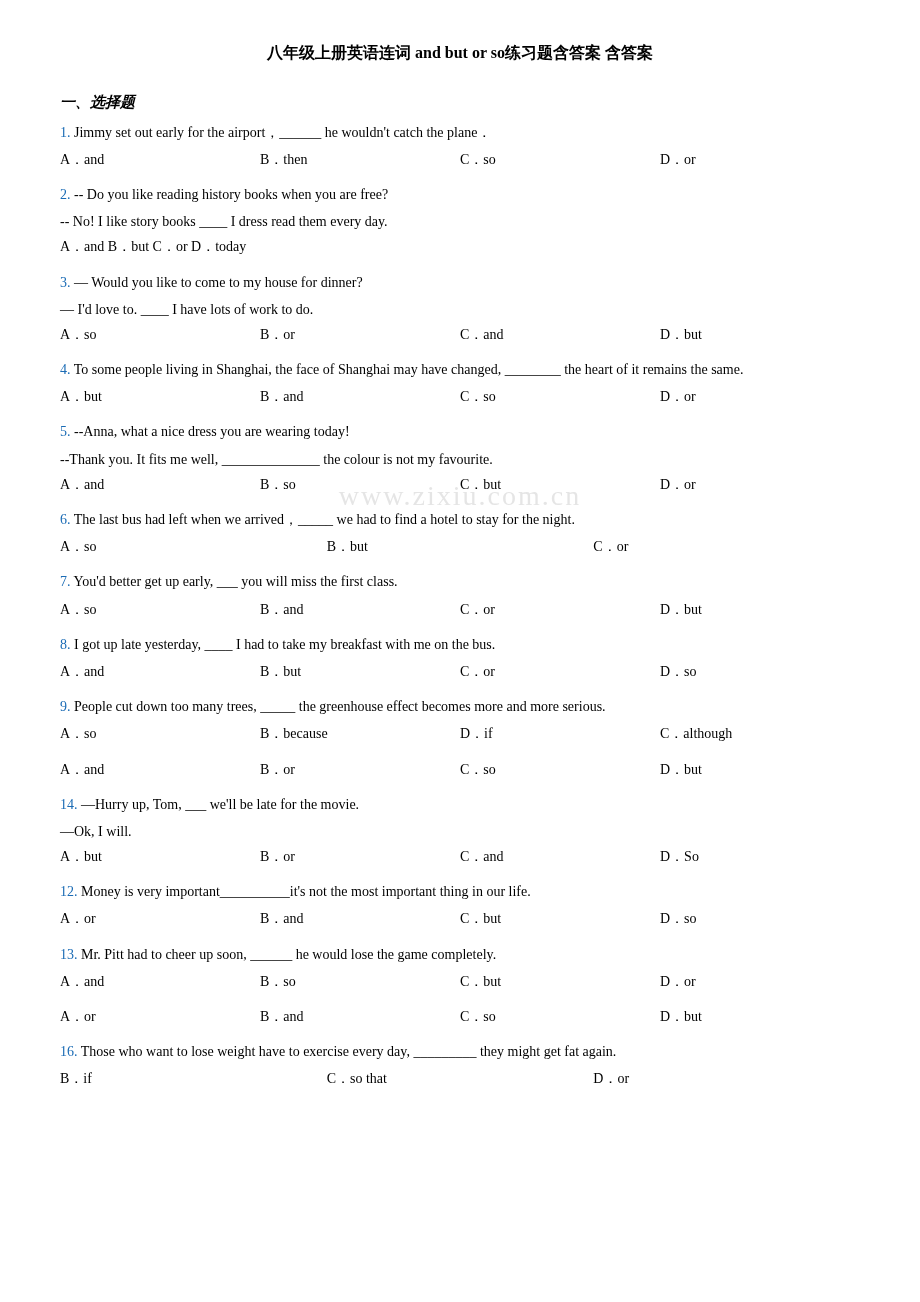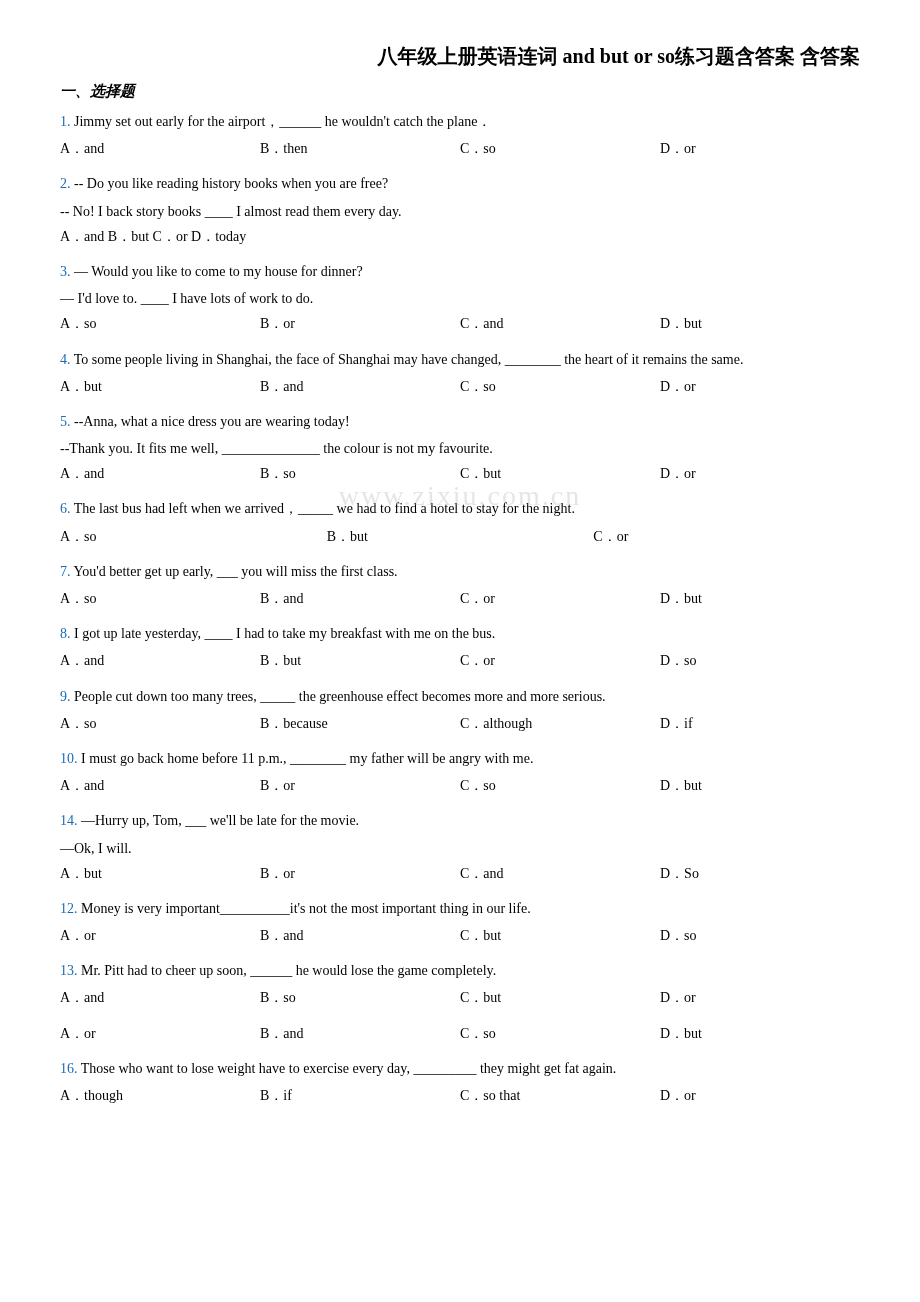--- a/index.html
+++ b/index.html
@@ -6,24 +6,24 @@
     body {
       background: #fff;
       font-family: "SimSun", "宋体", serif;
       font-size: 14px;
       color: #000;
       padding: 40px 60px;
       width: 920px;
       min-height: 1302px;
     }
     .title {
-      text-align: right;
-      font-size: 20px;
+      text-align: center;
+      font-size: 16px;
       font-weight: bold;
-      margin-bottom: 10px;
+      margin-bottom: 27px;
       line-height: 1.6;
     }
     .section-header {
       font-size: 15px;
       font-weight: bold;
       margin-bottom: 8px;
       font-style: italic;
     }
     .question-num {
       color: #1a6bb5;
@@ -73,21 +73,21 @@
       <div class="question-text"><span class="question-num">1.</span>  Jimmy set out early for the airport，______ he wouldn't catch the plane．</div>
       <div class="options-row">
         <div class="option">A．and</div>
         <div class="option">B．then</div>
         <div class="option">C．so</div>
         <div class="option">D．or</div>
       </div>
     </div>
     <div class="question-block">
       <div class="question-text"><span class="question-num">2.</span>  -- Do you like reading history books when you are free?</div>
-      <div class="sub-text">-- No! I back story books ____ I almost read them every day.</div>
+      <div class="sub-text">-- No! I like story books ____ I dress read them every day.</div>
       <div class="sub-text">A．and  B．but  C．or  D．today</div>
     </div>
     <div class="question-block">
       <div class="question-text"><span class="question-num">3.</span>  — Would you like to come to my house for dinner?</div>
       <div class="sub-text">— I'd love to. ____ I have lots of work to do.</div>
       <div class="options-row">
         <div class="option">A．so</div>
         <div class="option">B．or</div>
         <div class="option">C．and</div>
         <div class="option">D．but</div>
@@ -136,26 +136,25 @@
         <div class="option">B．but</div>
         <div class="option">C．or</div>
         <div class="option">D．so</div>
       </div>
     </div>
     <div class="question-block">
       <div class="question-text"><span class="question-num">9.</span>  People cut down too many trees, _____ the greenhouse effect becomes more and more serious.</div>
       <div class="options-row">
         <div class="option">A．so</div>
         <div class="option">B．because</div>
+        <div class="option">D．if</div>
         <div class="option">C．although</div>
-        <div class="option">D．if</div>
-      </div>
-    </div>
-    <div class="question-block">
-      <div class="question-text"><span class="question-num">10.</span>  I must go back home before 11 p.m., ________ my father will be angry with me.</div>
+      </div>
+    </div>
+    <div class="question-block">
       <div class="options-row">
         <div class="option">A．and</div>
         <div class="option">B．or</div>
         <div class="option">C．so</div>
         <div class="option">D．but</div>
       </div>
     </div>
     <div class="question-block">
       <div class="question-text"><span class="question-num">14.</span>  —Hurry up, Tom, ___ we'll be late for the movie.</div>
       <div class="sub-text">—Ok, I will.</div>
@@ -188,21 +187,20 @@
       <div class="options-row">
         <div class="option">A．or</div>
         <div class="option">B．and</div>
         <div class="option">C．so</div>
         <div class="option">D．but</div>
       </div>
     </div>
     <div class="question-block">
       <div class="question-text"><span class="question-num">16.</span>  Those who want to lose weight have to exercise every day, _________ they might get fat again.</div>
       <div class="options-row">
-        <div class="option">A．though</div>
         <div class="option">B．if</div>
         <div class="option">C．so that</div>
         <div class="option">D．or</div>
       </div>
     </div>
   </div>
 
 <div class="watermark">www.zixiu.com.cn</div>
 
 </body></html>

